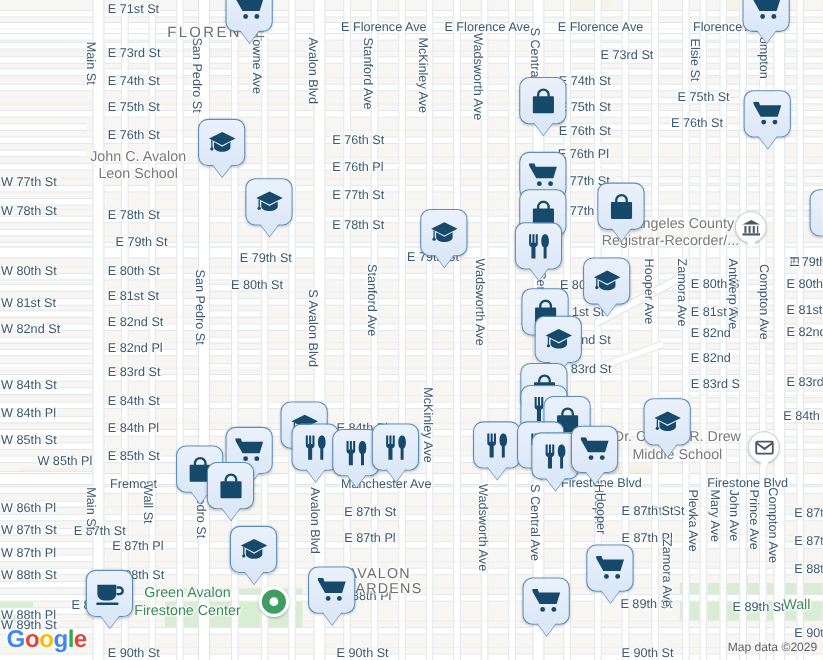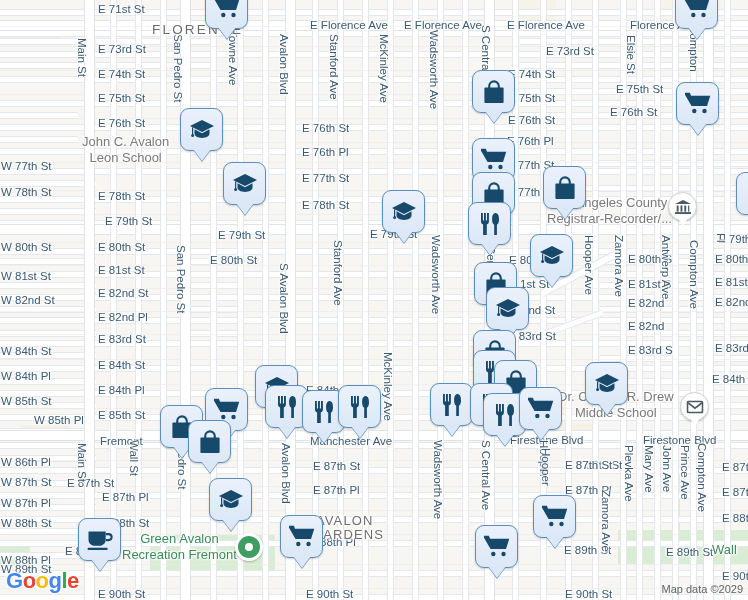--- a/index.html
+++ b/index.html
@@ -381,21 +381,21 @@
       <div class="lbl poi" style="left: 547px; top: 195px;">
         <div>Los Angeles County</div>
         <div>Registrar-Recorder/...</div>
       </div>
       <div class="lbl poi" style="left: 558px; top: 389px;">
         <div>Dr. Charles R. Drew</div>
         <div>Middle School</div>
       </div>
       <div class="lbl park" style="left: 122px; top: 531px;">
         <div>Green Avalon</div>
-        <div>Recreation Fremont</div>
+        <div>Firestone Center</div>
       </div>
       <div class="lbl park" style="left: 712px; top: 542px;">
         <div>Wall</div>
       </div>
     </div>
   <div id="markers">
       <div class="marker" style="left: 205px; top: -14px;">
         <svg width="26" height="23" viewBox="0 0 26 23">
           <path class="g" d="M0.5 1 h3.6 l1.2 3.2 h18.6 l-2.6 8.4 h-14.2 z" fill="none" stroke="#17496b" stroke-width="2"></path>
           <rect class="g" x="7.2" y="6" width="14" height="5.2"></rect>

